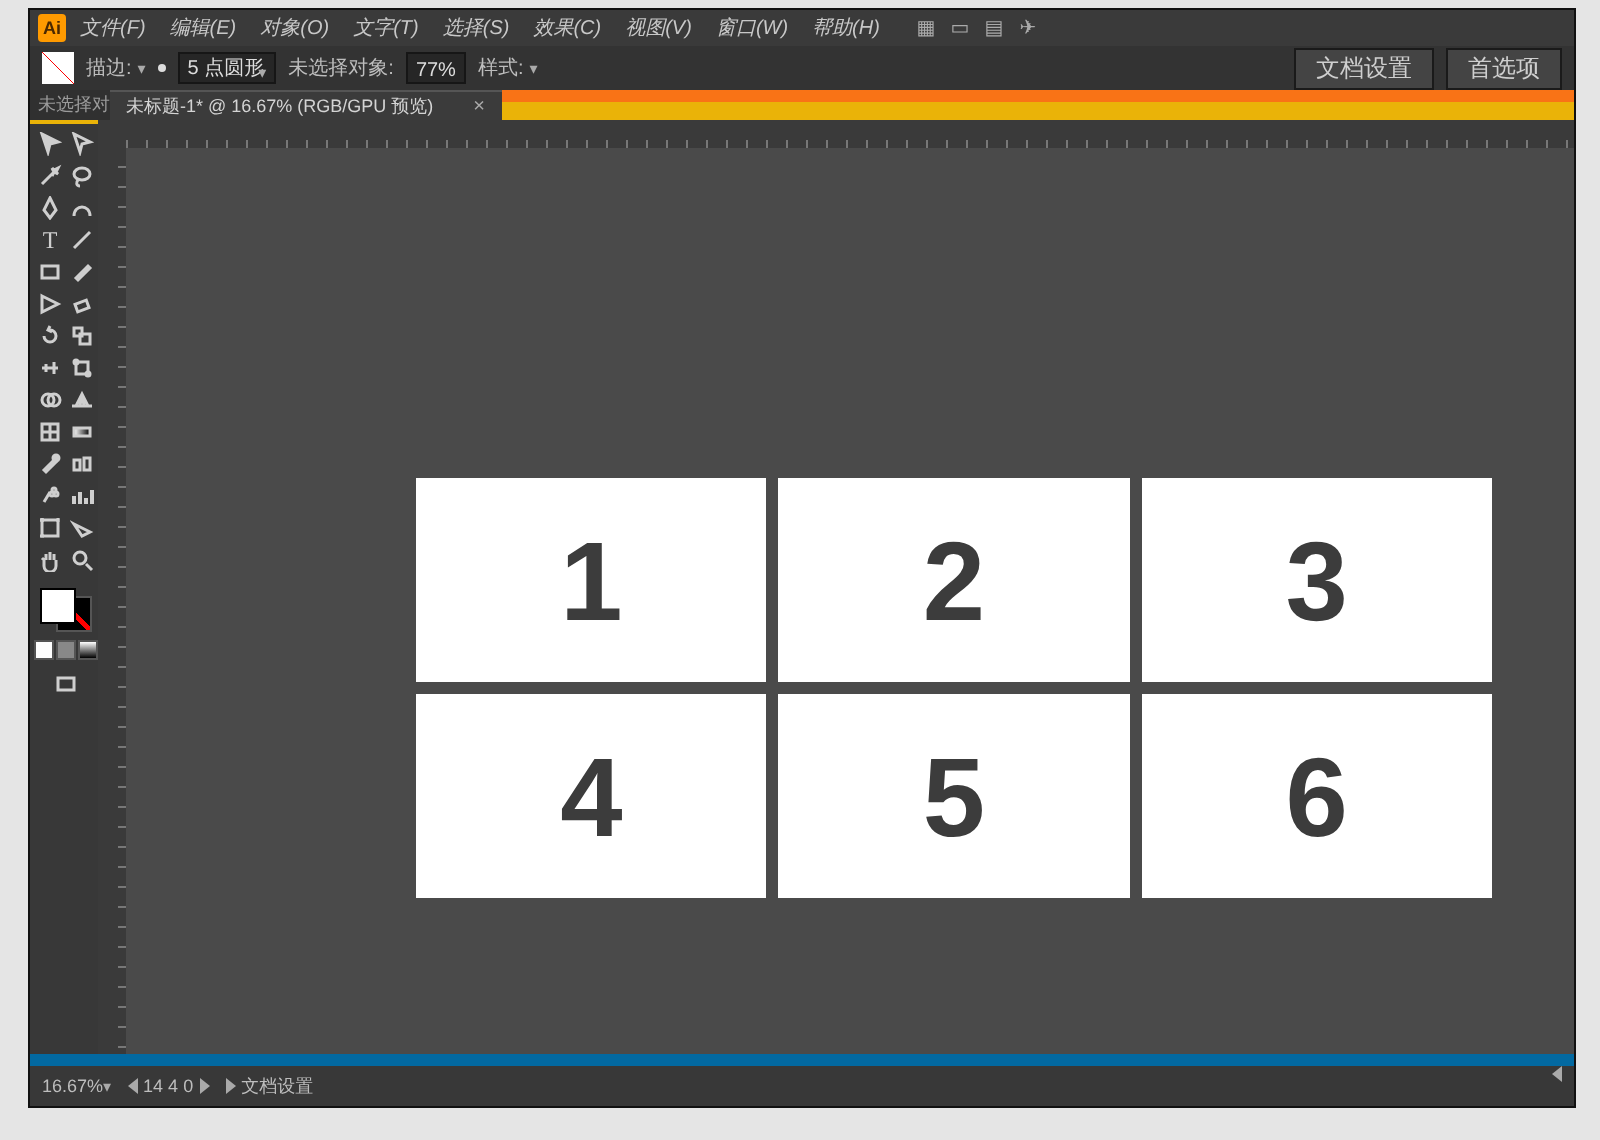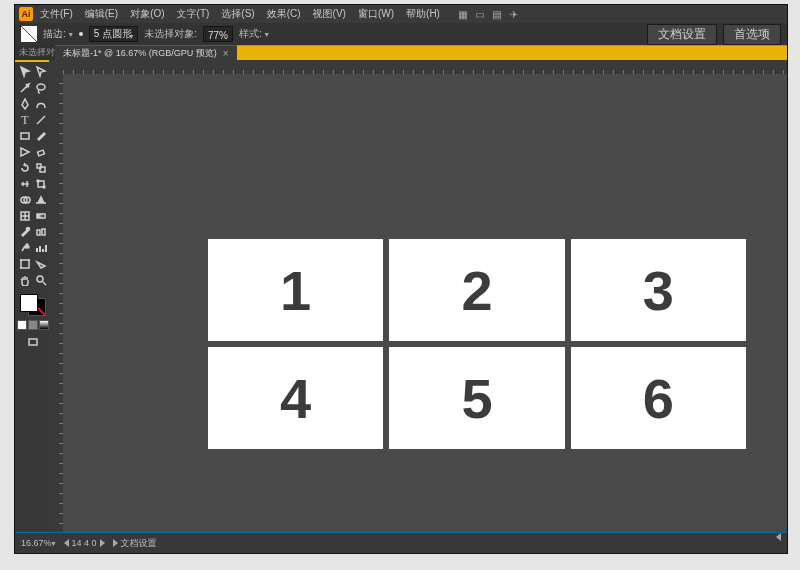--- a/index.html
+++ b/index.html
@@ -7,47 +7,47 @@
     font-size:10px;user-select:none;}
   .app{position:absolute;left:14px;top:4px;width:772px;height:548px;
     background:#eab308;border:1px solid #111;}
   
   .menubar{position:absolute;left:0;top:0;right:0;height:18px;
     background:#3a3a3a;display:flex;align-items:center;gap:2px;
     padding:0 4px;border-bottom:1px solid #222;}
   .app-logo{width:14px;height:14px;background:#ff9a00;color:#4a2800;
     font-weight:700;font-size:9px;display:flex;align-items:center;
     justify-content:center;border-radius:2px;}
-  .menubar span.m{padding:0 5px;cursor:default;}
+  .menubar span.m{padding:0 5px;cursor:default;font-style:italic;}
   .menubar .menu-icons{margin-left:10px;display:flex;gap:5px;}
   .mi{width:12px;height:12px;display:flex;align-items:center;justify-content:center;
     color:#aaa;font-size:10px;}
   
   .optbar{position:absolute;left:0;top:18px;right:0;height:22px;
-    background:#333;border-bottom:1px solid #f97316;display:flex;
+    background:#333;border-bottom:6px solid #f97316;display:flex;
     align-items:center;gap:6px;padding:0 6px;}
   .optbar .swatch{width:14px;height:14px;background:#fff;border:1px solid #000;
     position:relative;}
   .optbar .swatch::after{content:"";position:absolute;left:-1px;top:-1px;
     right:-1px;bottom:-1px;background:linear-gradient(45deg,#fff 49%,#f00 49%,#f00 51%,#fff 51%);}
   .txt{color:#bdbdbd;font-size:10px;}
   .chev{font-size:8px;color:#aaa;margin-left:-3px;}
   .field{background:#262626;border:1px solid #161616;height:14px;
     display:flex;align-items:flex-end;padding:0 4px;color:#ddd;}
   .bullet{width:4px;height:4px;background:#ddd;border-radius:50%;}
   .optbar .spacer{flex:1;}
   .optbtn{padding:1px 10px;background:#444;border:1px solid #1a1a1a;
     color:#cfcfcf;font-size:12px;}
   
   .optbar2{position:absolute;left:0;top:40px;width:110px;height:15px;
     background:#303030;color:#9b9b9b;font-size:9px;display:flex;
     align-items:center;padding:0 4px;}
   
   .doctab{position:absolute;left:40px;top:40px;height:15px;
-    display:flex;align-items:center;gap:6px;background:#3b3b3b;
+    display:flex;align-items:center;gap:20px;background:#3b3b3b;
     padding:0 8px;border-top:1px solid #555;color:#d4d4d4;font-size:9px;}
   .doctab .close{font-size:10px;color:#aaa;}
   
   .toolbar{position:absolute;left:0;top:57px;width:34px;bottom:20px;
     background:#383838;border-right:1px solid #222;display:flex;
     flex-direction:column;align-items:center;padding:2px 1px;gap:0;}
   .trow{display:flex;gap:0;}
   .tool{width:16px;height:16px;display:flex;align-items:center;
     justify-content:center;color:#cfcfcf;font-size:11px;position:relative;}
   .tool svg{width:12px;height:12px;stroke:#cfcfcf;fill:none;stroke-width:1.5;}
@@ -80,21 +80,21 @@
   .canvas{position:absolute;left:14px;top:14px;right:0;bottom:0;
     background:#4a4a4a;}
   
   .grid{position:absolute;left:145px;top:165px;width:538px;height:210px;
     display:grid;grid-template-columns:repeat(3,1fr);
     grid-template-rows:repeat(2,1fr);gap:6px;background:#4a4a4a;}
   .card{background:#fff;display:flex;align-items:center;justify-content:center;
     font-size:56px;font-weight:700;color:#3c3c3c;font-family:Arial,sans-serif;}
   
   .status{position:absolute;left:0;bottom:0;right:0;height:20px;
-    background:#383838;border-top:1px solid #0369a1;display:flex;
+    background:#383838;border-top:6px solid #0369a1;display:flex;
     gap:8px;padding:0 6px;color:#bdbdbd;font-size:9px;}
   .status .seg{display:flex;align-items:center;gap:3px;}
   .tri{width:0;height:0;border-left:4px solid transparent;
     border-right:4px solid transparent;}
   .tri.r{border-left:5px solid #aaa;border-top:4px solid transparent;
     border-bottom:4px solid transparent;border-right:none;}
   .tri.l{border-right:5px solid #aaa;border-top:4px solid transparent;
     border-bottom:4px solid transparent;border-left:none;}
 </style>
 </head>

